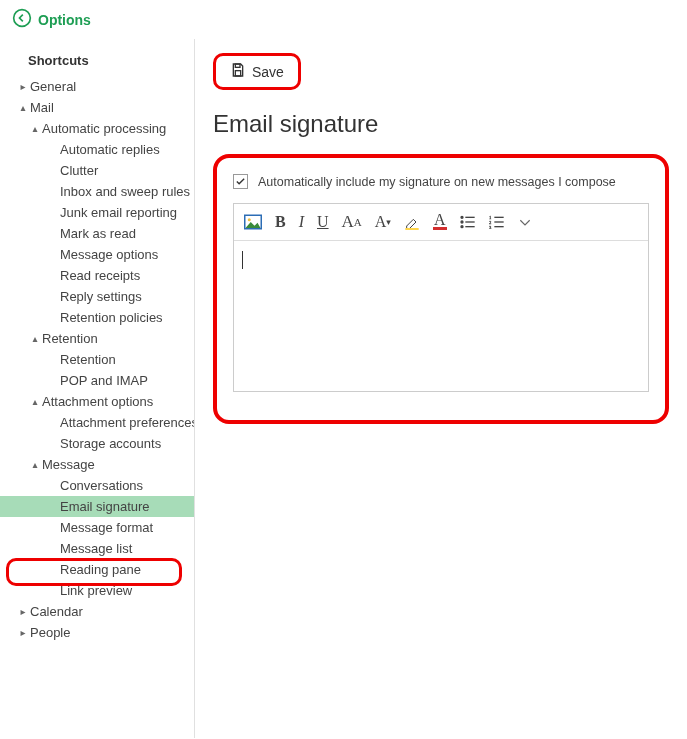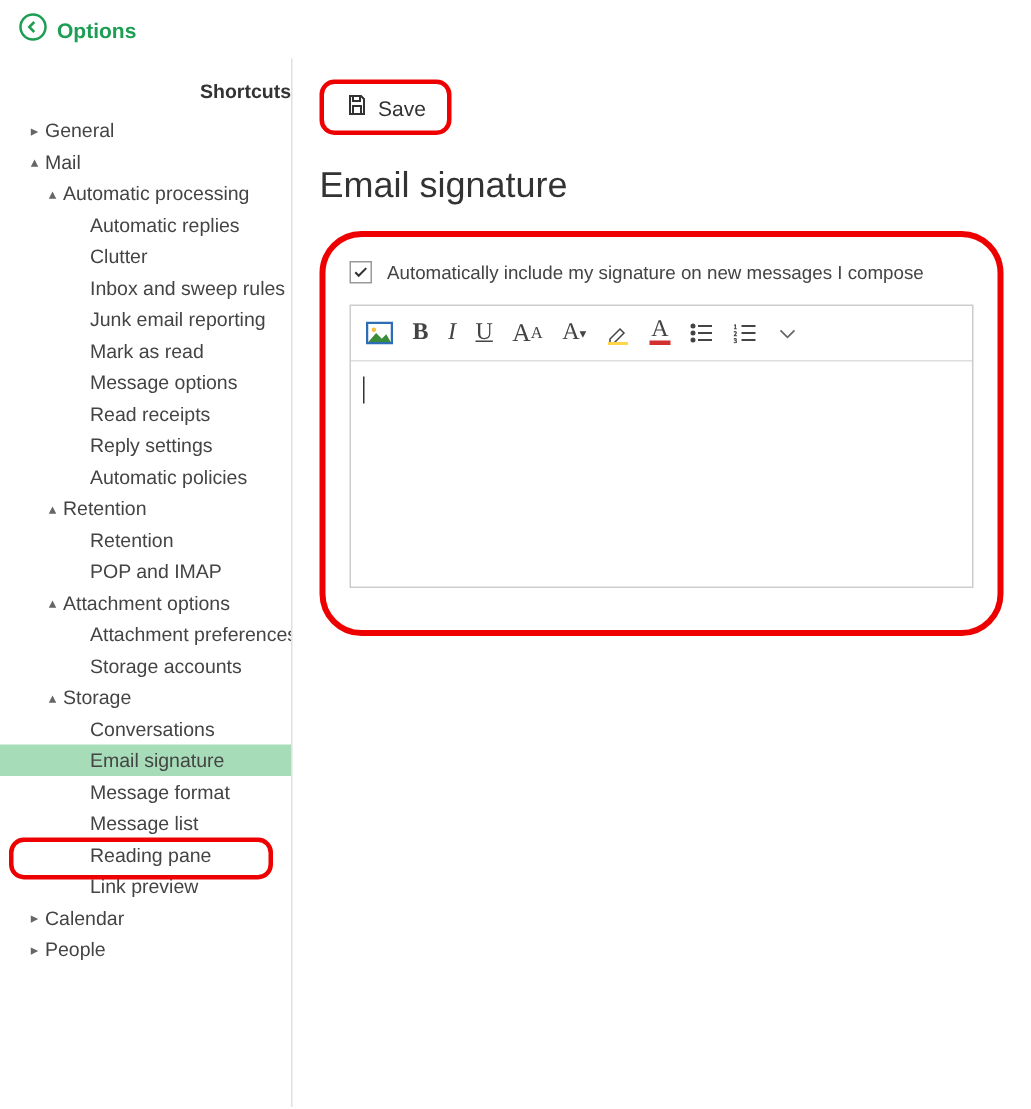--- a/index.html
+++ b/index.html
@@ -32,21 +32,20 @@
     width: 195px;
     border-right: 1px solid #e0e0e0;
     padding: 10px 0 0 0;
     overflow-y: auto;
   }
   .shortcuts-title {
     padding: 4px 0 8px 28px;
     font-weight: 600;
     font-size: 13px;
     color: #333;
-    text-align: right;
   }
   .nav-item {
     display: flex;
     align-items: center;
     padding: 3px 0 3px 4px;
     cursor: pointer;
     color: #444;
     white-space: nowrap;
   }
   .nav-item .caret {
@@ -97,21 +96,21 @@
     padding: 6px 14px;
   }
   .page-title {
     font-size: 24px;
     font-weight: 300;
     color: #333;
     margin-bottom: 16px;
   }
   .form-area {
     border: 4px solid #e00;
-    border-radius: 28px;
+    border-radius: 16px;
     padding: 16px 16px 28px 16px;
   }
   .check-row {
     display: flex;
     align-items: center;
     gap: 10px;
     margin-bottom: 14px;
     font-size: 12.5px;
     color: #444;
   }
@@ -206,21 +205,21 @@
     <div class="nav-item level-3">
         <span class="label">Message options</span>
       </div>
     <div class="nav-item level-3">
         <span class="label">Read receipts</span>
       </div>
     <div class="nav-item level-3">
         <span class="label">Reply settings</span>
       </div>
     <div class="nav-item level-3">
-        <span class="label">Automatic policies</span>
+        <span class="label">Retention policies</span>
       </div>
 
     <div class="nav-item level-1">
         <span class="caret">▴</span>
         <span class="label">Retention</span>
       </div>
     <div class="nav-item level-3">
         <span class="label">Retention</span>
       </div>
     <div class="nav-item level-3">
@@ -233,21 +232,21 @@
       </div>
     <div class="nav-item level-3">
         <span class="label">Attachment preferences</span>
       </div>
     <div class="nav-item level-3">
         <span class="label">Storage accounts</span>
       </div>
 
     <div class="nav-item level-1">
         <span class="caret">▴</span>
-        <span class="label">Storage</span>
+        <span class="label">Message</span>
       </div>
     <div class="nav-item level-3">
         <span class="label">Conversations</span>
       </div>
     <div class="nav-item level-3 selected">
         <span class="label">Email signature</span>
       </div>
     <div class="nav-item level-3">
         <span class="label">Message format</span>
       </div>

